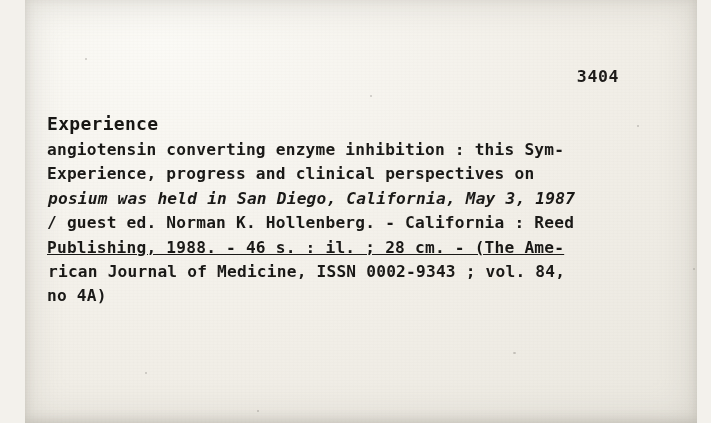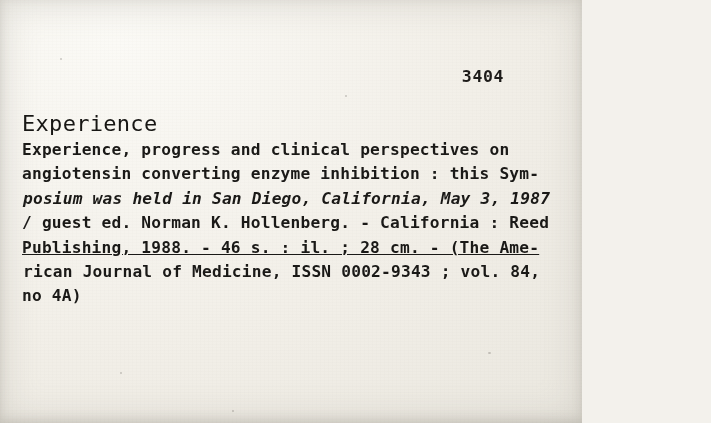--- a/index.html
+++ b/index.html
@@ -10,26 +10,27 @@
     width: 711px;
     height: 423px;
     background: #f3f1ec;
     font-family: "DejaVu Sans Mono", monospace;
     overflow: hidden;
   }
 
   
   .card {
     position: relative;
-    width: 582px;
+    width: 672px;
     height: 423px;
     box-sizing: border-box;
     background:
       radial-gradient(ellipse at 20% 10%, #fbfaf6 0%, #f2efe8 55%, #eae7df 100%);
     overflow: hidden;
+    margin-left: 25px;
   }
 
   
   .grain {
     position: absolute;
     inset: 0;
     pointer-events: none;
     opacity: .35;
     background-image:
       repeating-linear-gradient(0deg, rgba(120,115,105,.05) 0px, rgba(120,115,105,.05) 1px, transparent 1px, transparent 3px),
@@ -66,24 +67,24 @@
 
   
   .entry {
     position: absolute;
     left: 22px;
     top: 112px;
     right: 24px;
     color: #171614;
   }
   .heading {
-    font-size: 22px;
+    font-size: 18px;
     line-height: 24px;
     letter-spacing: .3px;
-    font-weight: 400;
+    font-weight: 700;
     margin-bottom: 2px;
   }
   .body-line {
     font-size: 16.2px;
     line-height: 24.4px;
     letter-spacing: .2px;
     white-space: pre;
     font-weight: 600;
     color: #1a1917;
   }
@@ -110,22 +111,22 @@
   <div class="speck" style="left:60px;top:58px;width:2px;height:2px;"></div>
   <div class="speck" style="left:668px;top:268px;width:2px;height:2px;"></div>
   <div class="speck" style="left:232px;top:410px;width:2px;height:2px;"></div>
 
   <div class="callnum">
     <div>3404</div>
   </div>
 
   <div class="entry">
     <div class="heading">Experience</div>
+    <div class="body-line">angiotensin converting enzyme inhibition : this Sym-</div>
     <div class="body-line">Experience, progress and clinical perspectives on</div>
-    <div class="body-line">angiotensin converting enzyme inhibition : this Sym-</div>
     <div class="body-line">posium was held in San Diego, California, May 3, 1987</div>
     <div class="body-line">/ guest ed. Norman K. Hollenberg. - California : Reed</div>
     <div class="body-line">Publishing, 1988. - 46 s. : il. ; 28 cm. - (The Ame-</div>
     <div class="body-line">rican Journal of Medicine, ISSN 0002-9343 ; vol. 84,</div>
     <div class="body-line">no 4A)</div>
   </div>
 
   <div class="edge-shadow"></div>
 </div>
 

